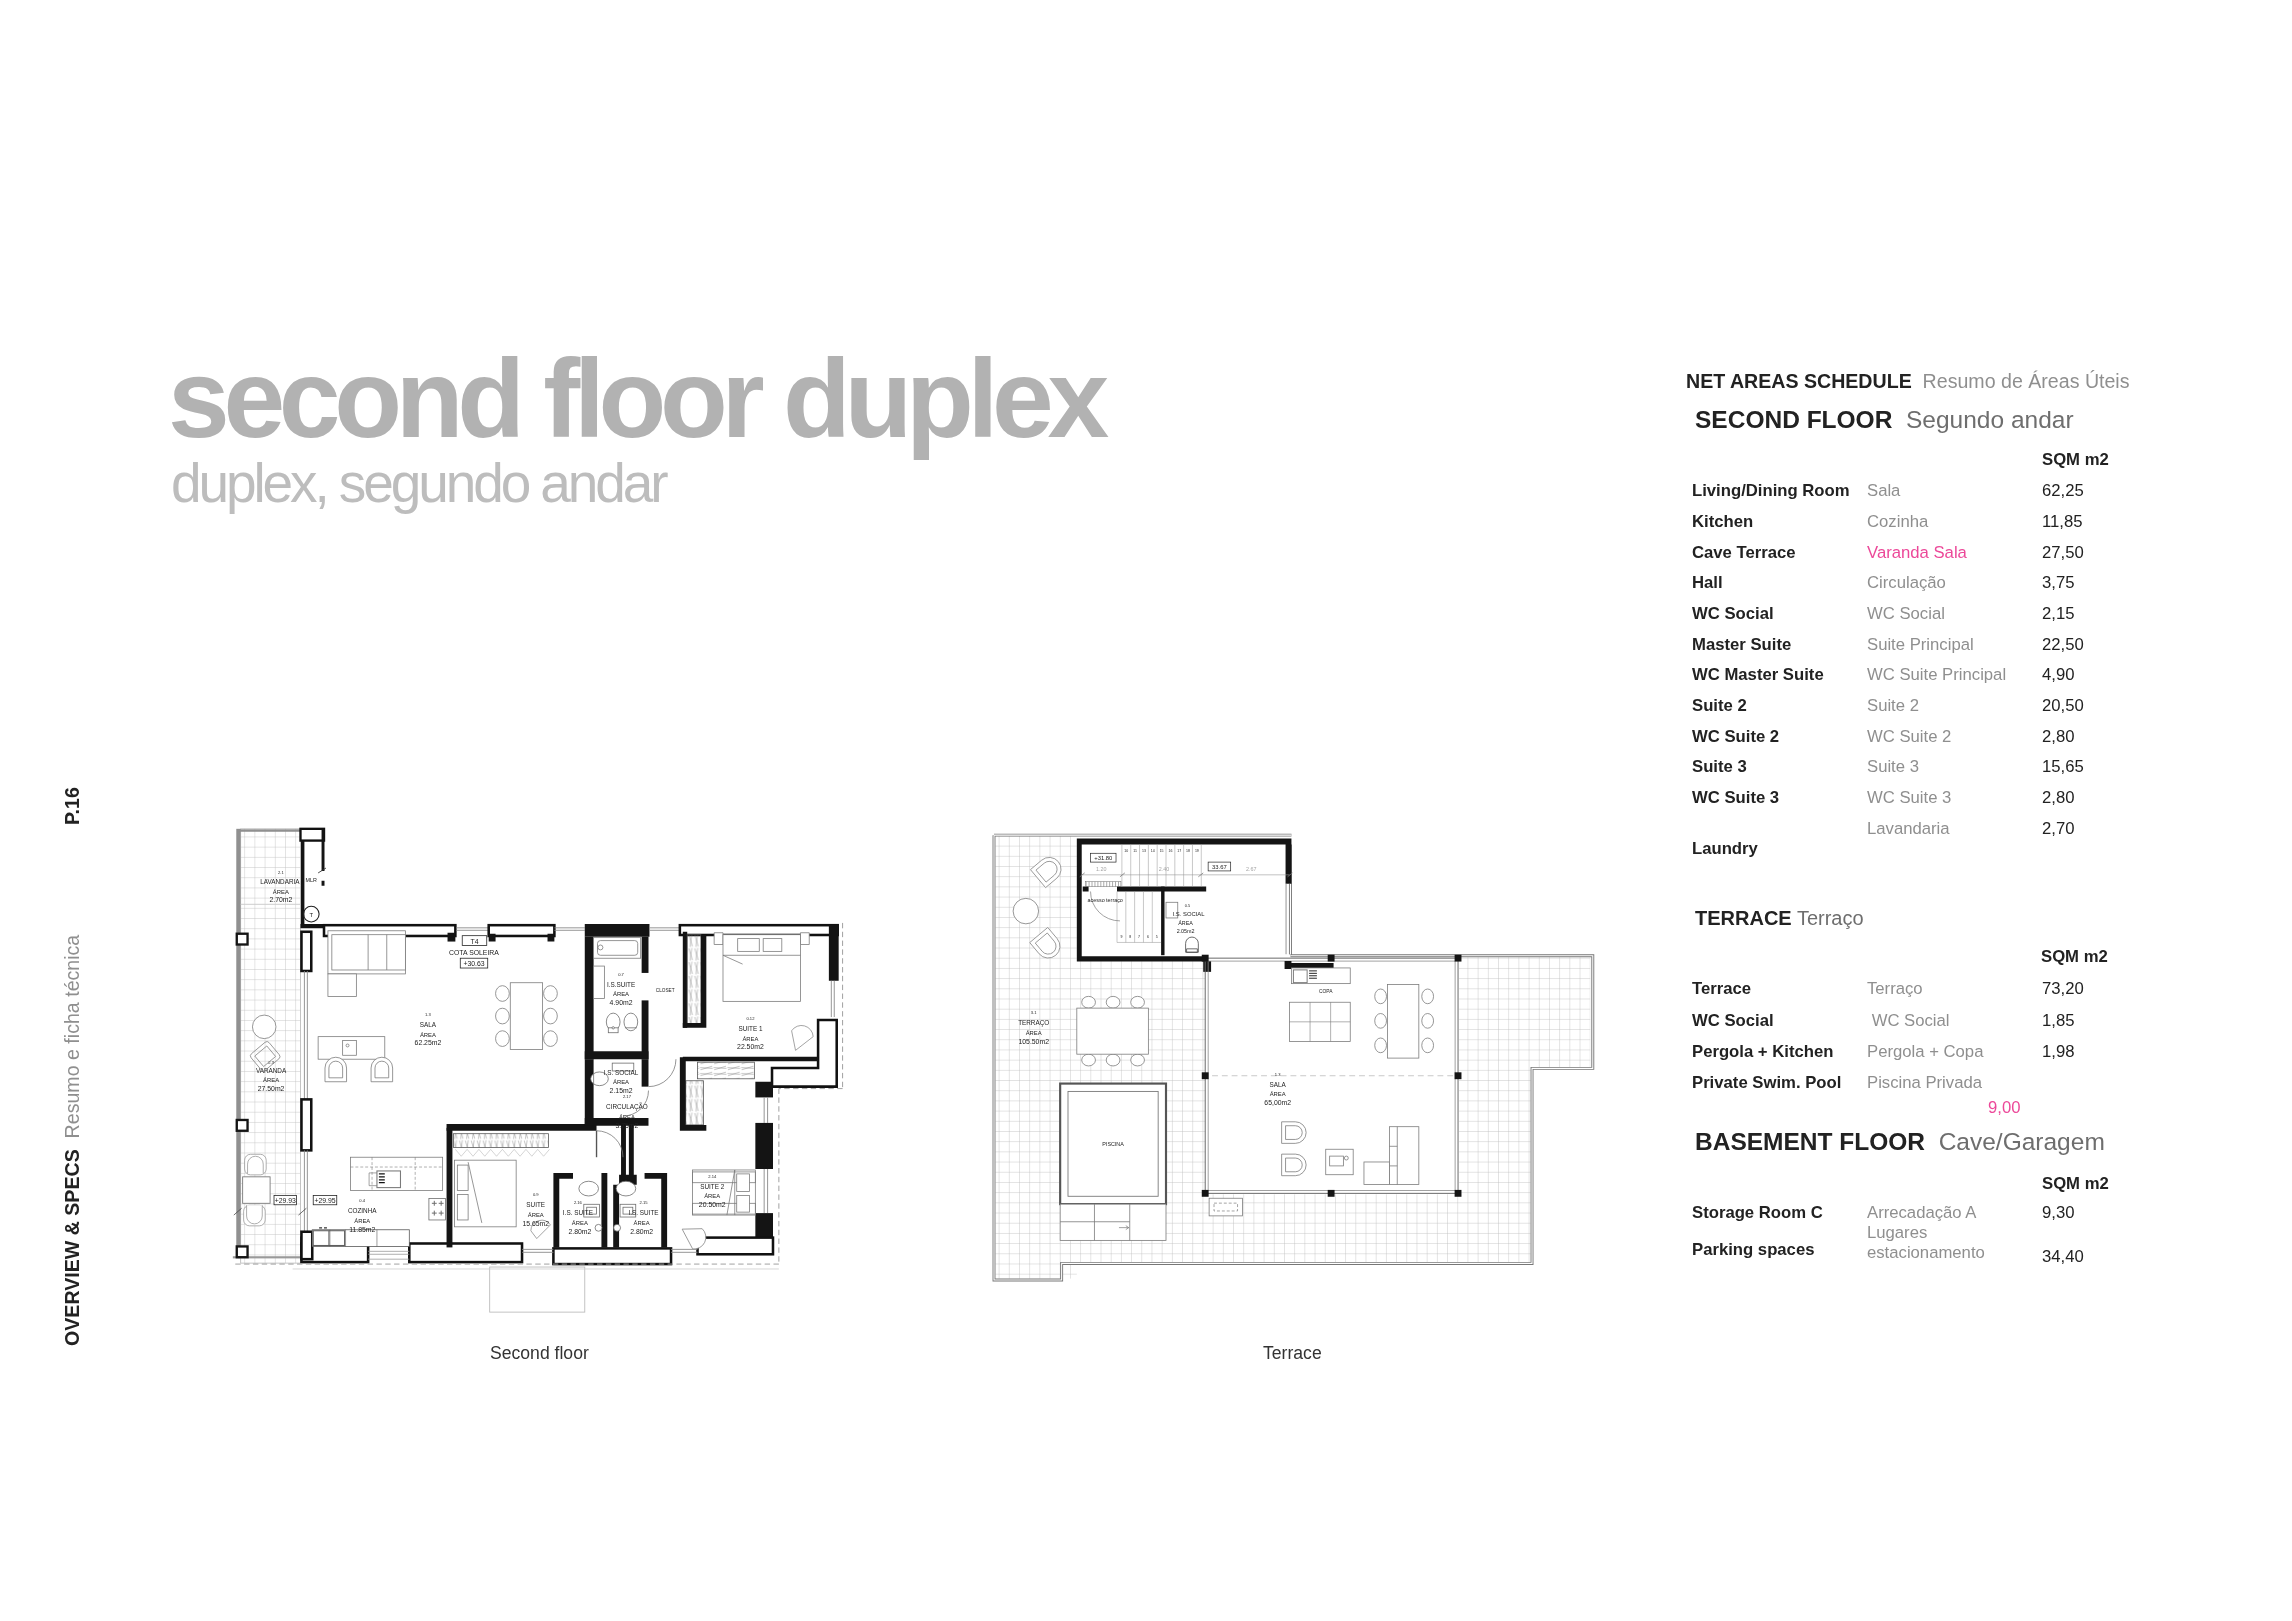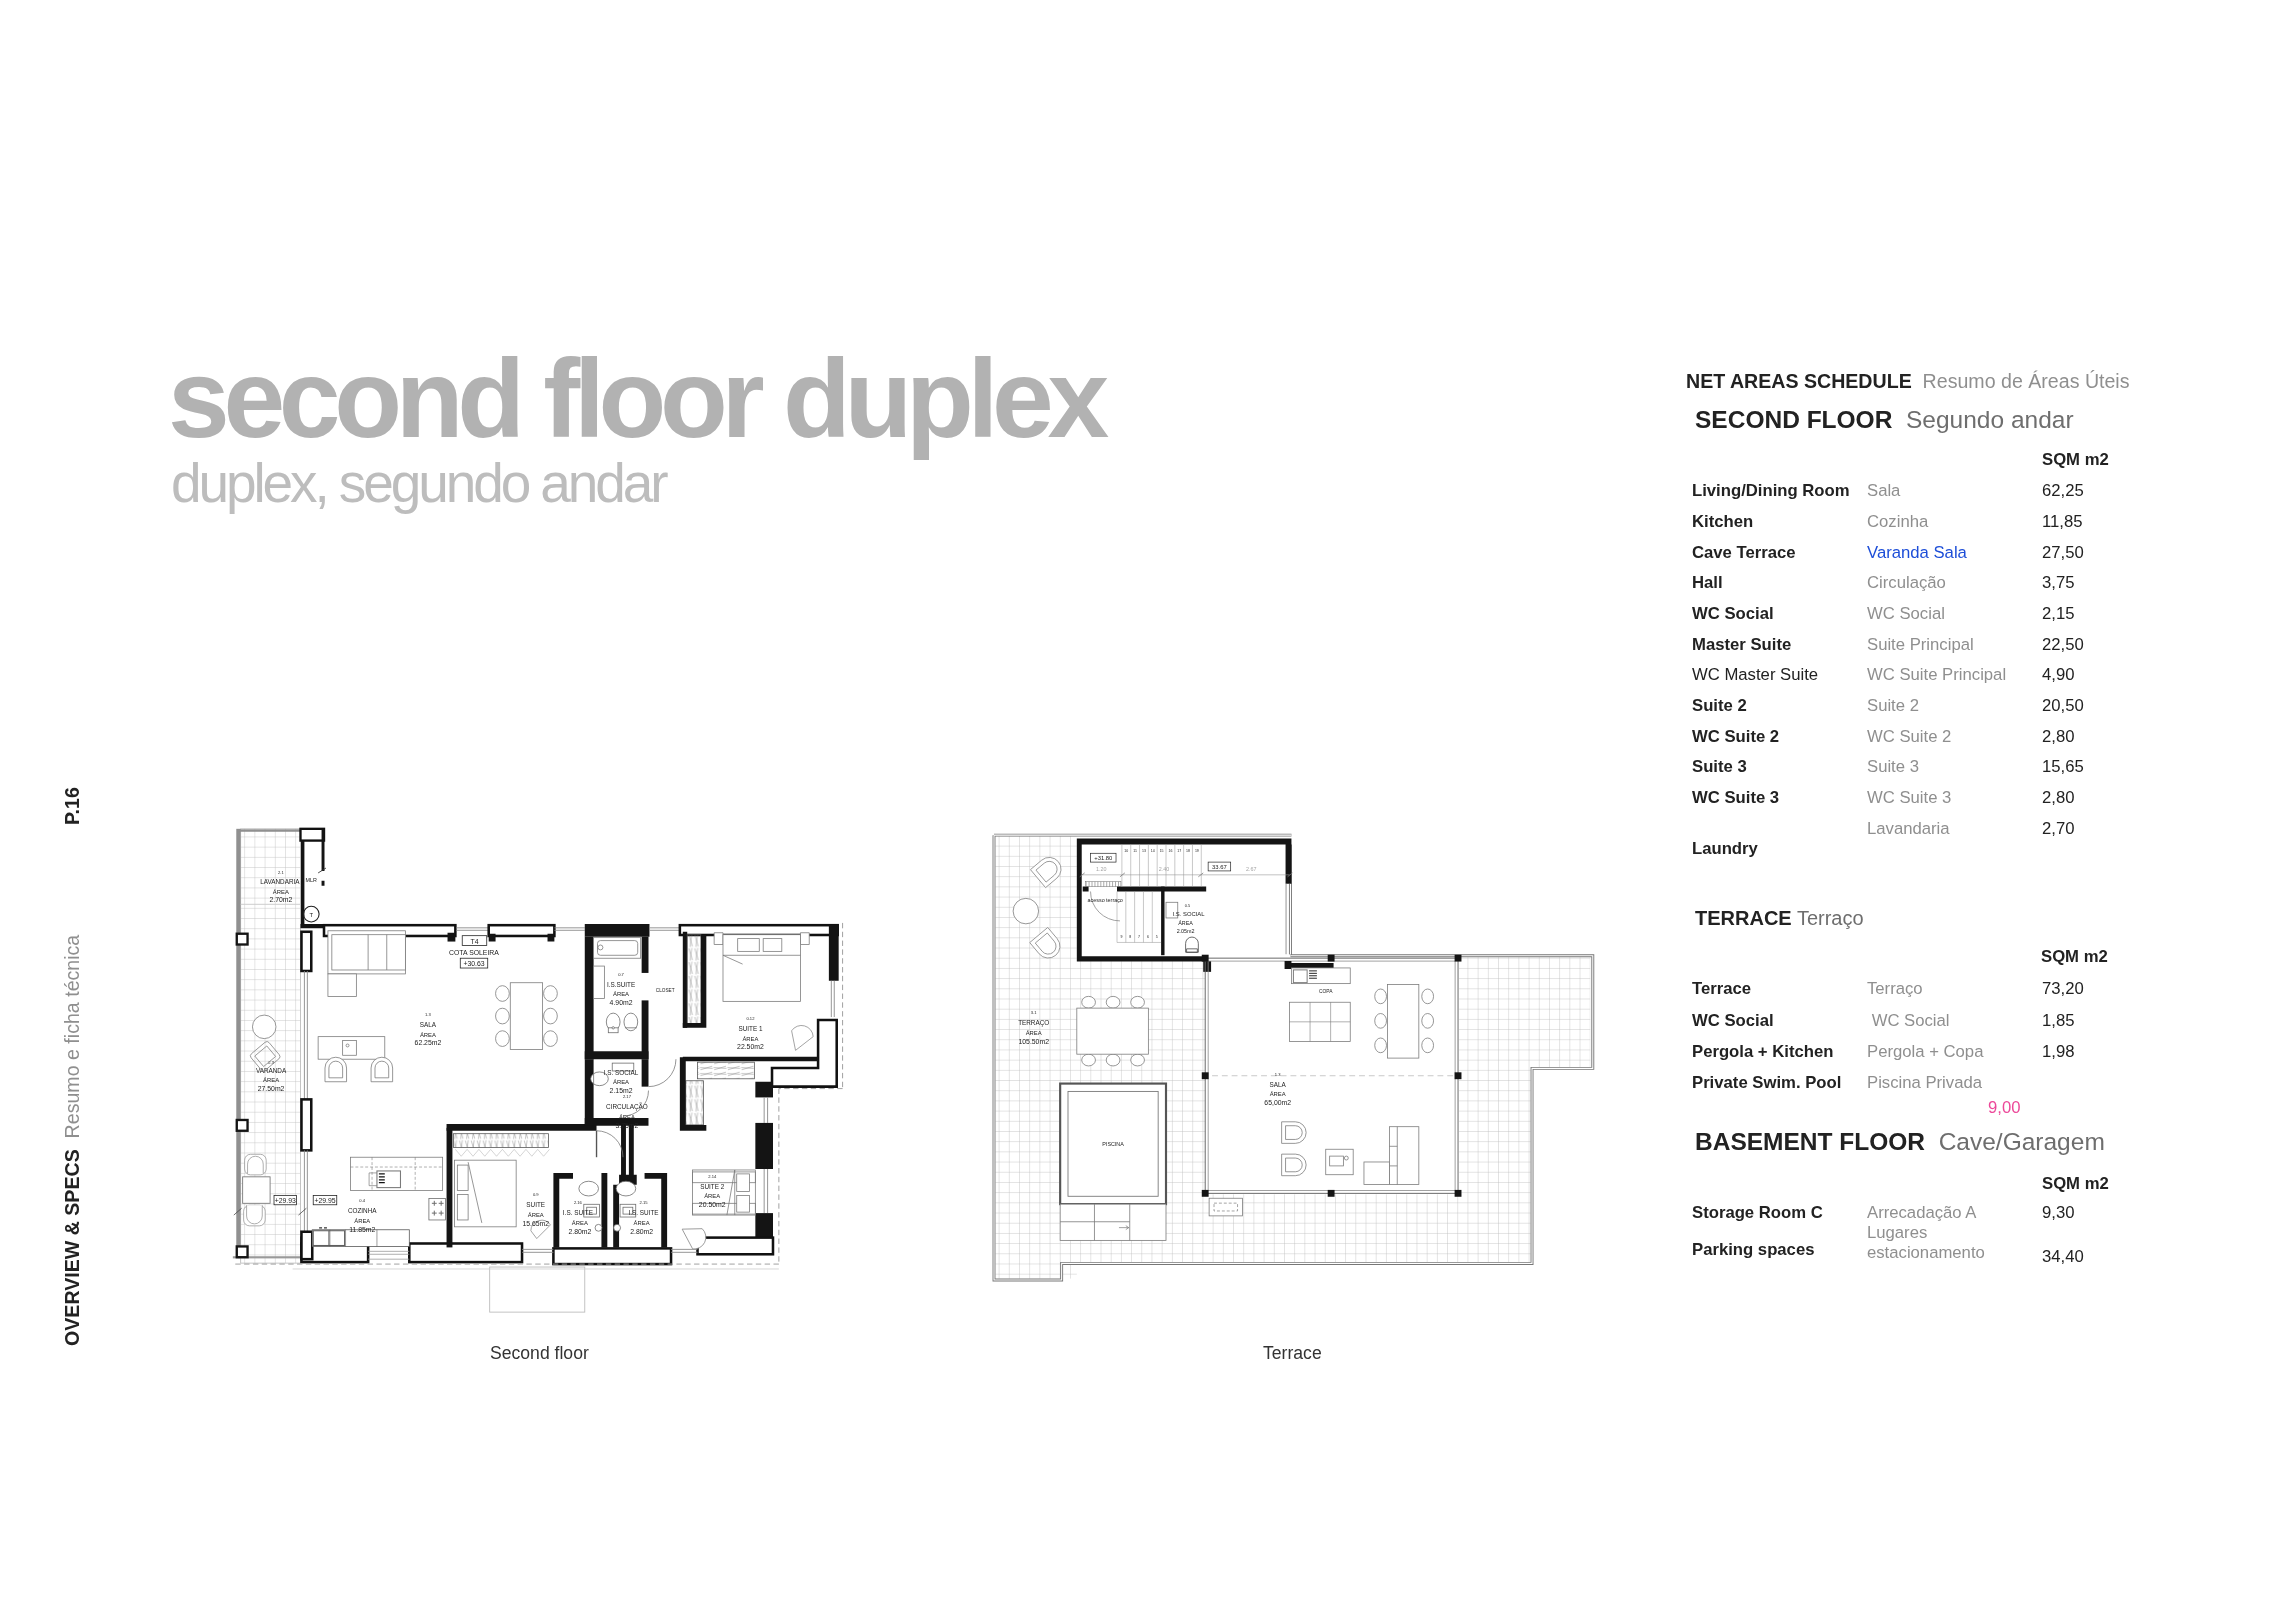--- a/index.html
+++ b/index.html
@@ -23,32 +23,32 @@
 
 <div class="abs" style="left:2042px;top:450px;font-size:16.7px;font-weight:bold;color:#222;">SQM m2</div>
 <div id="tbl1">
     <div class="abs" style="left:1692px;top:481px;font-size:16.7px;font-weight:bold;color:#222;">Living/Dining Room</div>
     <div class="abs" style="left:1867px;top:481px;font-size:16.7px;color:#8f8f8f;">Sala</div>
     <div class="abs" style="left:2042px;top:481px;font-size:16.7px;color:#222;">62,25</div>
     <div class="abs" style="left:1692px;top:512px;font-size:16.7px;font-weight:bold;color:#222;">Kitchen</div>
     <div class="abs" style="left:1867px;top:512px;font-size:16.7px;color:#8f8f8f;">Cozinha</div>
     <div class="abs" style="left:2042px;top:512px;font-size:16.7px;color:#222;">11,85</div>
     <div class="abs" style="left:1692px;top:543px;font-size:16.7px;font-weight:bold;color:#222;">Cave Terrace</div>
-    <div class="abs" style="left:1867px;top:543px;font-size:16.7px;color:#1d4ed8;">Varanda Sala</div>
+    <div class="abs" style="left:1867px;top:543px;font-size:16.7px;color:#ec4899;">Varanda Sala</div>
     <div class="abs" style="left:2042px;top:543px;font-size:16.7px;color:#222;">27,50</div>
     <div class="abs" style="left:1692px;top:573px;font-size:16.7px;font-weight:bold;color:#222;">Hall</div>
     <div class="abs" style="left:1867px;top:573px;font-size:16.7px;color:#8f8f8f;">Circulação</div>
     <div class="abs" style="left:2042px;top:573px;font-size:16.7px;color:#222;">3,75</div>
     <div class="abs" style="left:1692px;top:604px;font-size:16.7px;font-weight:bold;color:#222;">WC Social</div>
     <div class="abs" style="left:1867px;top:604px;font-size:16.7px;color:#8f8f8f;">WC Social</div>
     <div class="abs" style="left:2042px;top:604px;font-size:16.7px;color:#222;">2,15</div>
     <div class="abs" style="left:1692px;top:635px;font-size:16.7px;font-weight:bold;color:#222;">Master Suite</div>
     <div class="abs" style="left:1867px;top:635px;font-size:16.7px;color:#8f8f8f;">Suite Principal</div>
     <div class="abs" style="left:2042px;top:635px;font-size:16.7px;color:#222;">22,50</div>
-    <div class="abs" style="left:1692px;top:665px;font-size:16.7px;font-weight:normal;color:#222;">WC Master Suite</div>
+    <div class="abs" style="left:1692px;top:665px;font-size:16.7px;font-weight:bold;color:#222;">WC Master Suite</div>
     <div class="abs" style="left:1867px;top:665px;font-size:16.7px;color:#8f8f8f;">WC Suite Principal</div>
     <div class="abs" style="left:2042px;top:665px;font-size:16.7px;color:#222;">4,90</div>
     <div class="abs" style="left:1692px;top:696px;font-size:16.7px;font-weight:bold;color:#222;">Suite 2</div>
     <div class="abs" style="left:1867px;top:696px;font-size:16.7px;color:#8f8f8f;">Suite 2</div>
     <div class="abs" style="left:2042px;top:696px;font-size:16.7px;color:#222;">20,50</div>
     <div class="abs" style="left:1692px;top:727px;font-size:16.7px;font-weight:bold;color:#222;">WC Suite 2</div>
     <div class="abs" style="left:1867px;top:727px;font-size:16.7px;color:#8f8f8f;">WC Suite 2</div>
     <div class="abs" style="left:2042px;top:727px;font-size:16.7px;color:#222;">2,80</div>
     <div class="abs" style="left:1692px;top:757px;font-size:16.7px;font-weight:bold;color:#222;">Suite 3</div>
     <div class="abs" style="left:1867px;top:757px;font-size:16.7px;color:#8f8f8f;">Suite 3</div>

